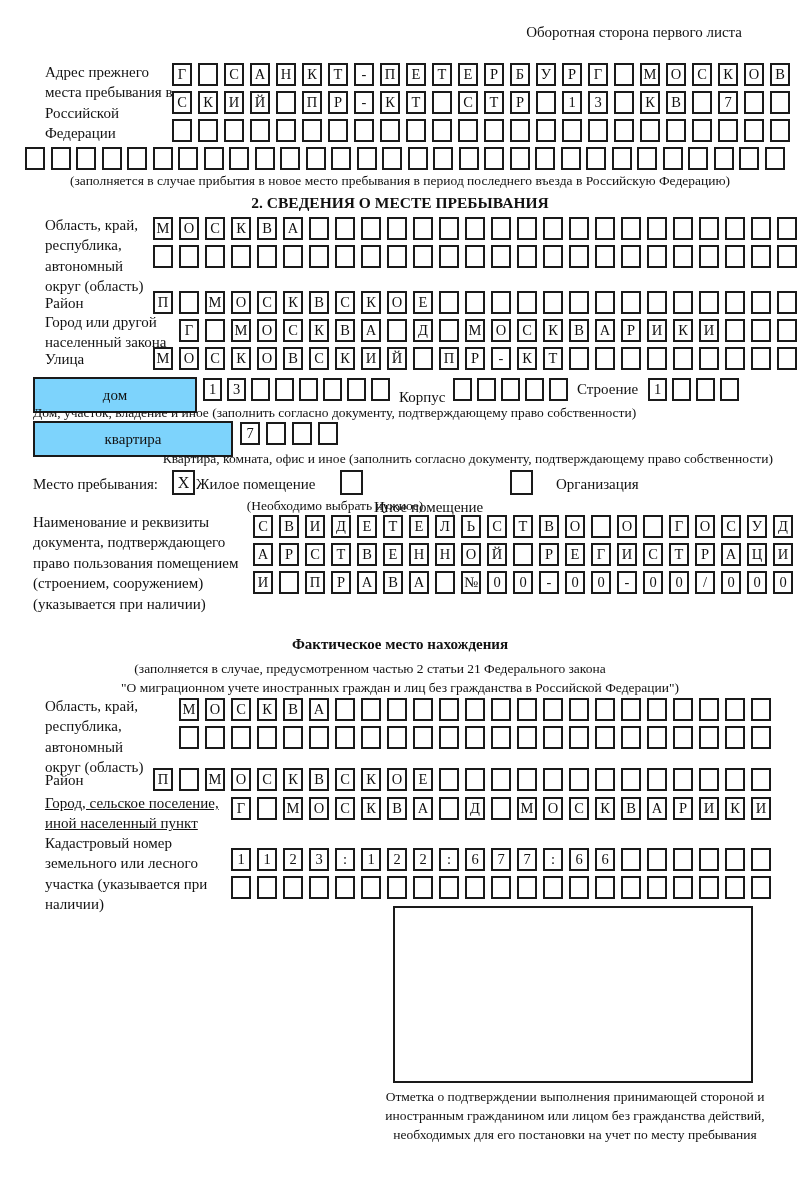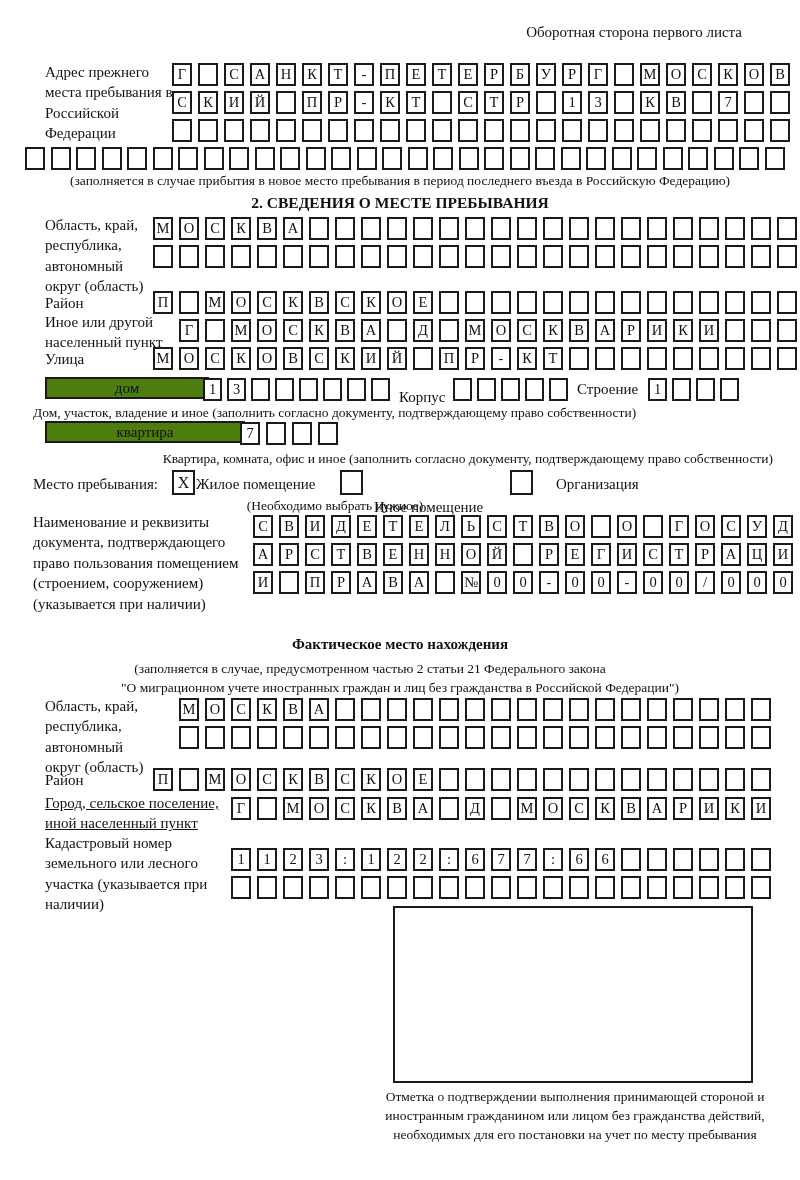--- a/index.html
+++ b/index.html
@@ -8,22 +8,22 @@
   .lbl{position:absolute;font-size:15px;line-height:1.36;}
   .cap{position:absolute;font-size:13.5px;line-height:1.4;}
   .cap.center{text-align:center;}
   .hdr{position:absolute;font-size:15.5px;font-weight:bold;text-align:center;width:800px;left:0;}
   .cells{position:absolute;display:flex;gap:6px;}
   .cells .cell{box-sizing:border-box;flex:0 0 auto;width:20px;height:23px;border:2px solid #1a1a1a;
         display:flex;align-items:center;justify-content:center;font-size:14.5px;background:#fff;}
   .cells.tight{gap:5px;}
   .cells.tight .cell{width:19px;}
   .cells.gsm{gap:5.5px;}
-  .lblbox{position:absolute;box-sizing:border-box;border:2px solid #1a1a1a;height:22px;
-        display:flex;align-items:center;justify-content:center;font-size:15px;background:#4d7c0f;margin-left:12px;}
+  .lblbox{position:absolute;box-sizing:border-box;border:2px solid #1a1a1a;height:36px;
+        display:flex;align-items:center;justify-content:center;font-size:15px;background:#7dd3fc;}
   .chk{position:absolute;box-sizing:border-box;width:23px;height:25px;border:2px solid #1a1a1a;
         display:flex;align-items:center;justify-content:center;font-size:16px;background:#fff;}
   .bigbox{position:absolute;box-sizing:border-box;border:2px solid #1a1a1a;background:#fff;}
   .rt{text-align:right;}
 </style>
 </head>
 <body>
 
 <div class="page">
 
@@ -222,21 +222,21 @@
       <span class="cell"></span>
       <span class="cell"></span>
       <span class="cell"></span>
       <span class="cell"></span>
       <span class="cell"></span>
       <span class="cell"></span>
       <span class="cell"></span>
       <span class="cell"></span>
     </div>
 
-  <div class="lbl" style="left:45px;top:312px;width:132px;">Иное или другой населенный пункт</div>
+  <div class="lbl" style="left:45px;top:312px;width:132px;">Город или другой населенный закона</div>
   <div class="cells" style="left:179px;top:319px;">
       <span class="cell">Г</span>
       <span class="cell"></span>
       <span class="cell">М</span>
       <span class="cell">О</span>
       <span class="cell">С</span>
       <span class="cell">К</span>
       <span class="cell">В</span>
       <span class="cell">А</span>
       <span class="cell"></span>

